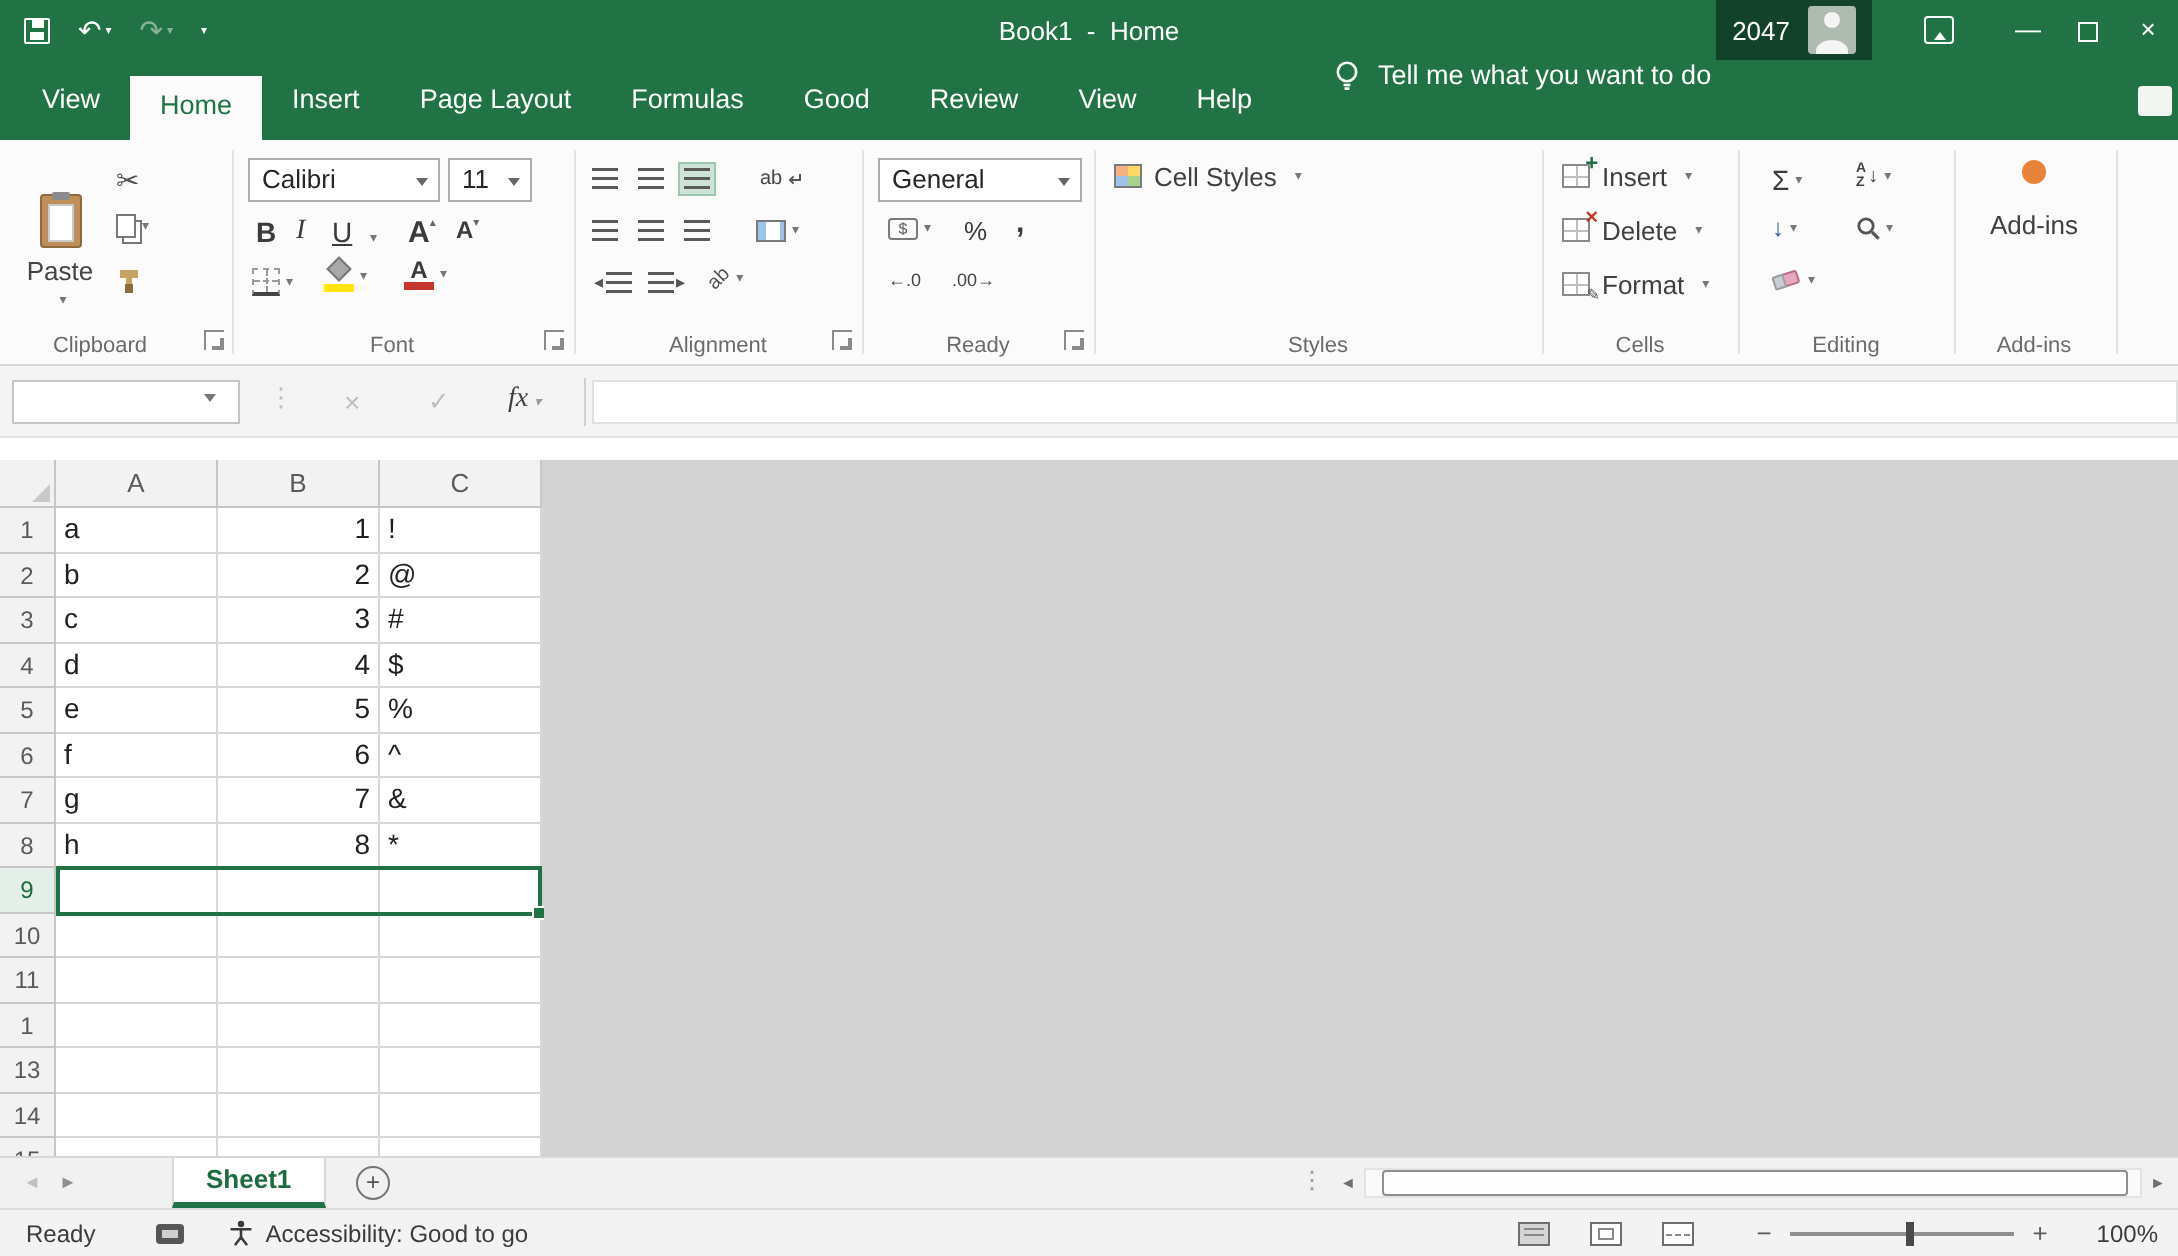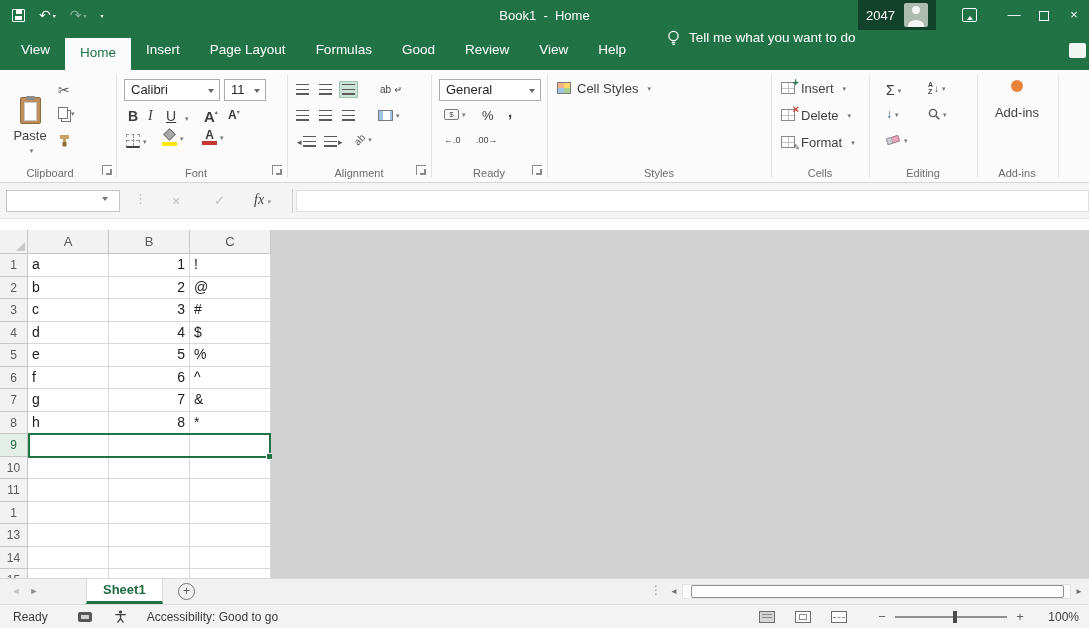--- a/index.html
+++ b/index.html
@@ -153,21 +153,21 @@
   .hscroll{position:absolute;left:666px;right:2px;top:4px;height:17px;display:flex;align-items:center}
   .harrow{width:16px;text-align:center;font-size:8px;color:#6F6F6F}
   .htrack{flex:1;position:relative;height:15px;background:#FAFAFA;border:1px solid #E3E3E3}
   .hthumb{position:absolute;left:8px;right:6px;top:0;height:13px;background:#FDFDFD;border:1px solid #8F8F8F;border-radius:2px}
   
   .statusbar{position:absolute;left:0;top:604px;width:100%;height:24px;background:#F3F3F3;border-top:1px solid #DCDCDC;
     display:flex;align-items:center;font-size:12px;color:#3B3B3B}
   .sb-ready{margin-left:13px}
   .macro{width:14px;height:10px;background:#565656;border-radius:2px;position:relative;margin-left:30px}
   .macro::after{content:"";position:absolute;left:3px;top:3px;width:8px;height:4px;background:#D0D0D0}
-  .accwrap{display:flex;align-items:center;gap:20px;margin-left:22px}
+  .accwrap{display:flex;align-items:center;gap:6px;margin-left:22px}
   .sb-right{margin-left:auto;display:flex;align-items:center;padding-right:10px}
   .vicons{display:flex;gap:20px;margin-right:28px}
   .vicon{width:16px;height:12px;border:1px solid #6E6E6E;background:#FDFDFD;position:relative}
   .vicon.on{background:#D5D5D5}
   .vicon.v1::after{content:"";position:absolute;inset:2px;background:repeating-linear-gradient(to bottom,#8A8A8A 0 1px,transparent 1px 3px)}
   .vicon.v2::after{content:"";position:absolute;inset:2px 3px;border:1px solid #8A8A8A}
   .vicon.v3::after{content:"";position:absolute;left:1px;right:1px;top:5px;border-top:1px dashed #8A8A8A}
   .zbtn{color:#5E5E5E;font-size:13px;width:14px;text-align:center}
   .ztrack{width:112px;height:2px;background:#8F8F8F;position:relative;margin:0 6px}
   .zhandle{position:absolute;left:58px;top:-5px;width:4px;height:12px;background:#4A4A4A}

